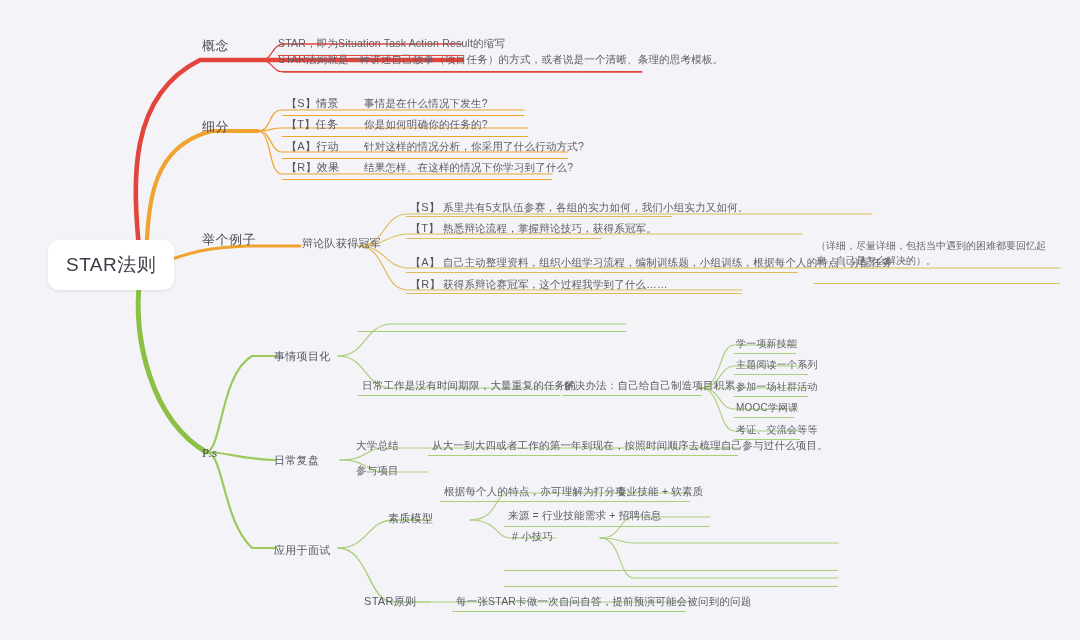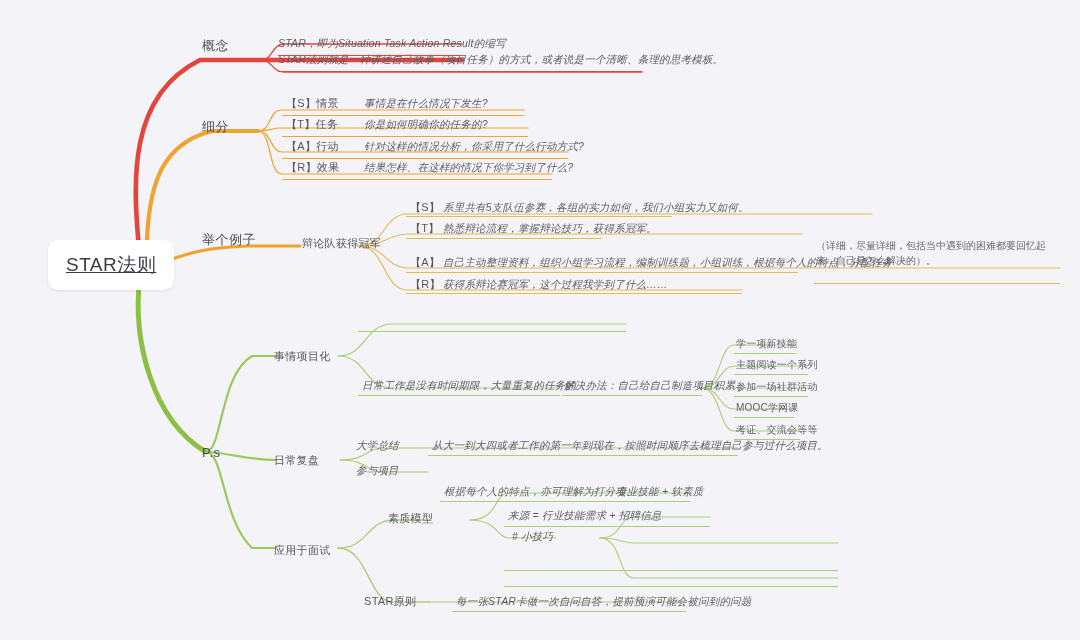--- a/index.html
+++ b/index.html
@@ -31,25 +31,25 @@
     border-radius:10px;
     box-shadow:0 1px 3px rgba(40,40,60,.10);
     padding:12px 18px;
     font-size:19px;
     color:#3a3c45;
     letter-spacing:.5px;
     transform:translateY(-50%);
   }
 
   
-  .lvl1{font-size:13px;color:#4b4d57;letter-spacing:.5px;}
+  .lvl1{font-size:13px;color:#4b4d57;letter-spacing:.5px;font-family:Liberation Serif, serif;}
   
   .lvl2{font-size:11px;color:#55575f;letter-spacing:.3px;}
   
-  .lvl3{font-size:10.5px;color:#5b5d66;letter-spacing:.2px;font-style:italic;}
+  .lvl3{font-size:10.5px;color:#5b5d66;letter-spacing:.2px;}
   .lvl4{font-size:10px;color:#5f616a;letter-spacing:.2px;}
   .sidenote{font-size:10px;color:#65676f;line-height:1.5;}
 
   
   .uline{position:absolute;height:1px;}
 </style>
 </head>
 <body>
 
 <div id="canvas">
@@ -101,21 +101,21 @@
       <path d="M470,520 C498,520 496,538 510,538 L556,538" stroke="#a9cf79" stroke-width="1.1"></path>
 
       <path d="M600,538 C622,538 618,518 634,517 L710,517" stroke="#a9cf79" stroke-width="1.1"></path>
       <path d="M600,538 C622,538 620,543 634,543 L838,543" stroke="#a9cf79" stroke-width="1.1"></path>
       <path d="M600,538 C622,538 618,578 634,578 L838,578" stroke="#a9cf79" stroke-width="1.1"></path>
 
       <path d="M430,602 L452,602 L686,602" stroke="#a9cf79" stroke-width="1.1"></path>
     </g>
   </svg>
 
-  <div id="root-node" style="left:48px;top:265px;text-decoration:underline;">STAR法则</div>
+  <div id="root-node" style="left:48px;top:265px;">STAR法则</div>
 
   <div class="node lvl1" style="left:202px;top:46px;">概念</div>
   <div class="node lvl3" style="left:278px;top:44px;">STAR，即为Situation Task Action Result的缩写</div>
   <div class="node lvl3" style="left:278px;top:60px;">STAR法则就是一种讲述自己故事（项目任务）的方式，或者说是一个清晰、条理的思考模板。</div>
 
   <div class="node lvl1" style="left:202px;top:127px;">细分</div>
 
   <div class="node lvl2" style="left:286px;top:104px;">【S】情景</div>
   <div class="node lvl3" style="left:364px;top:104px;">事情是在什么情况下发生?</div>
 

